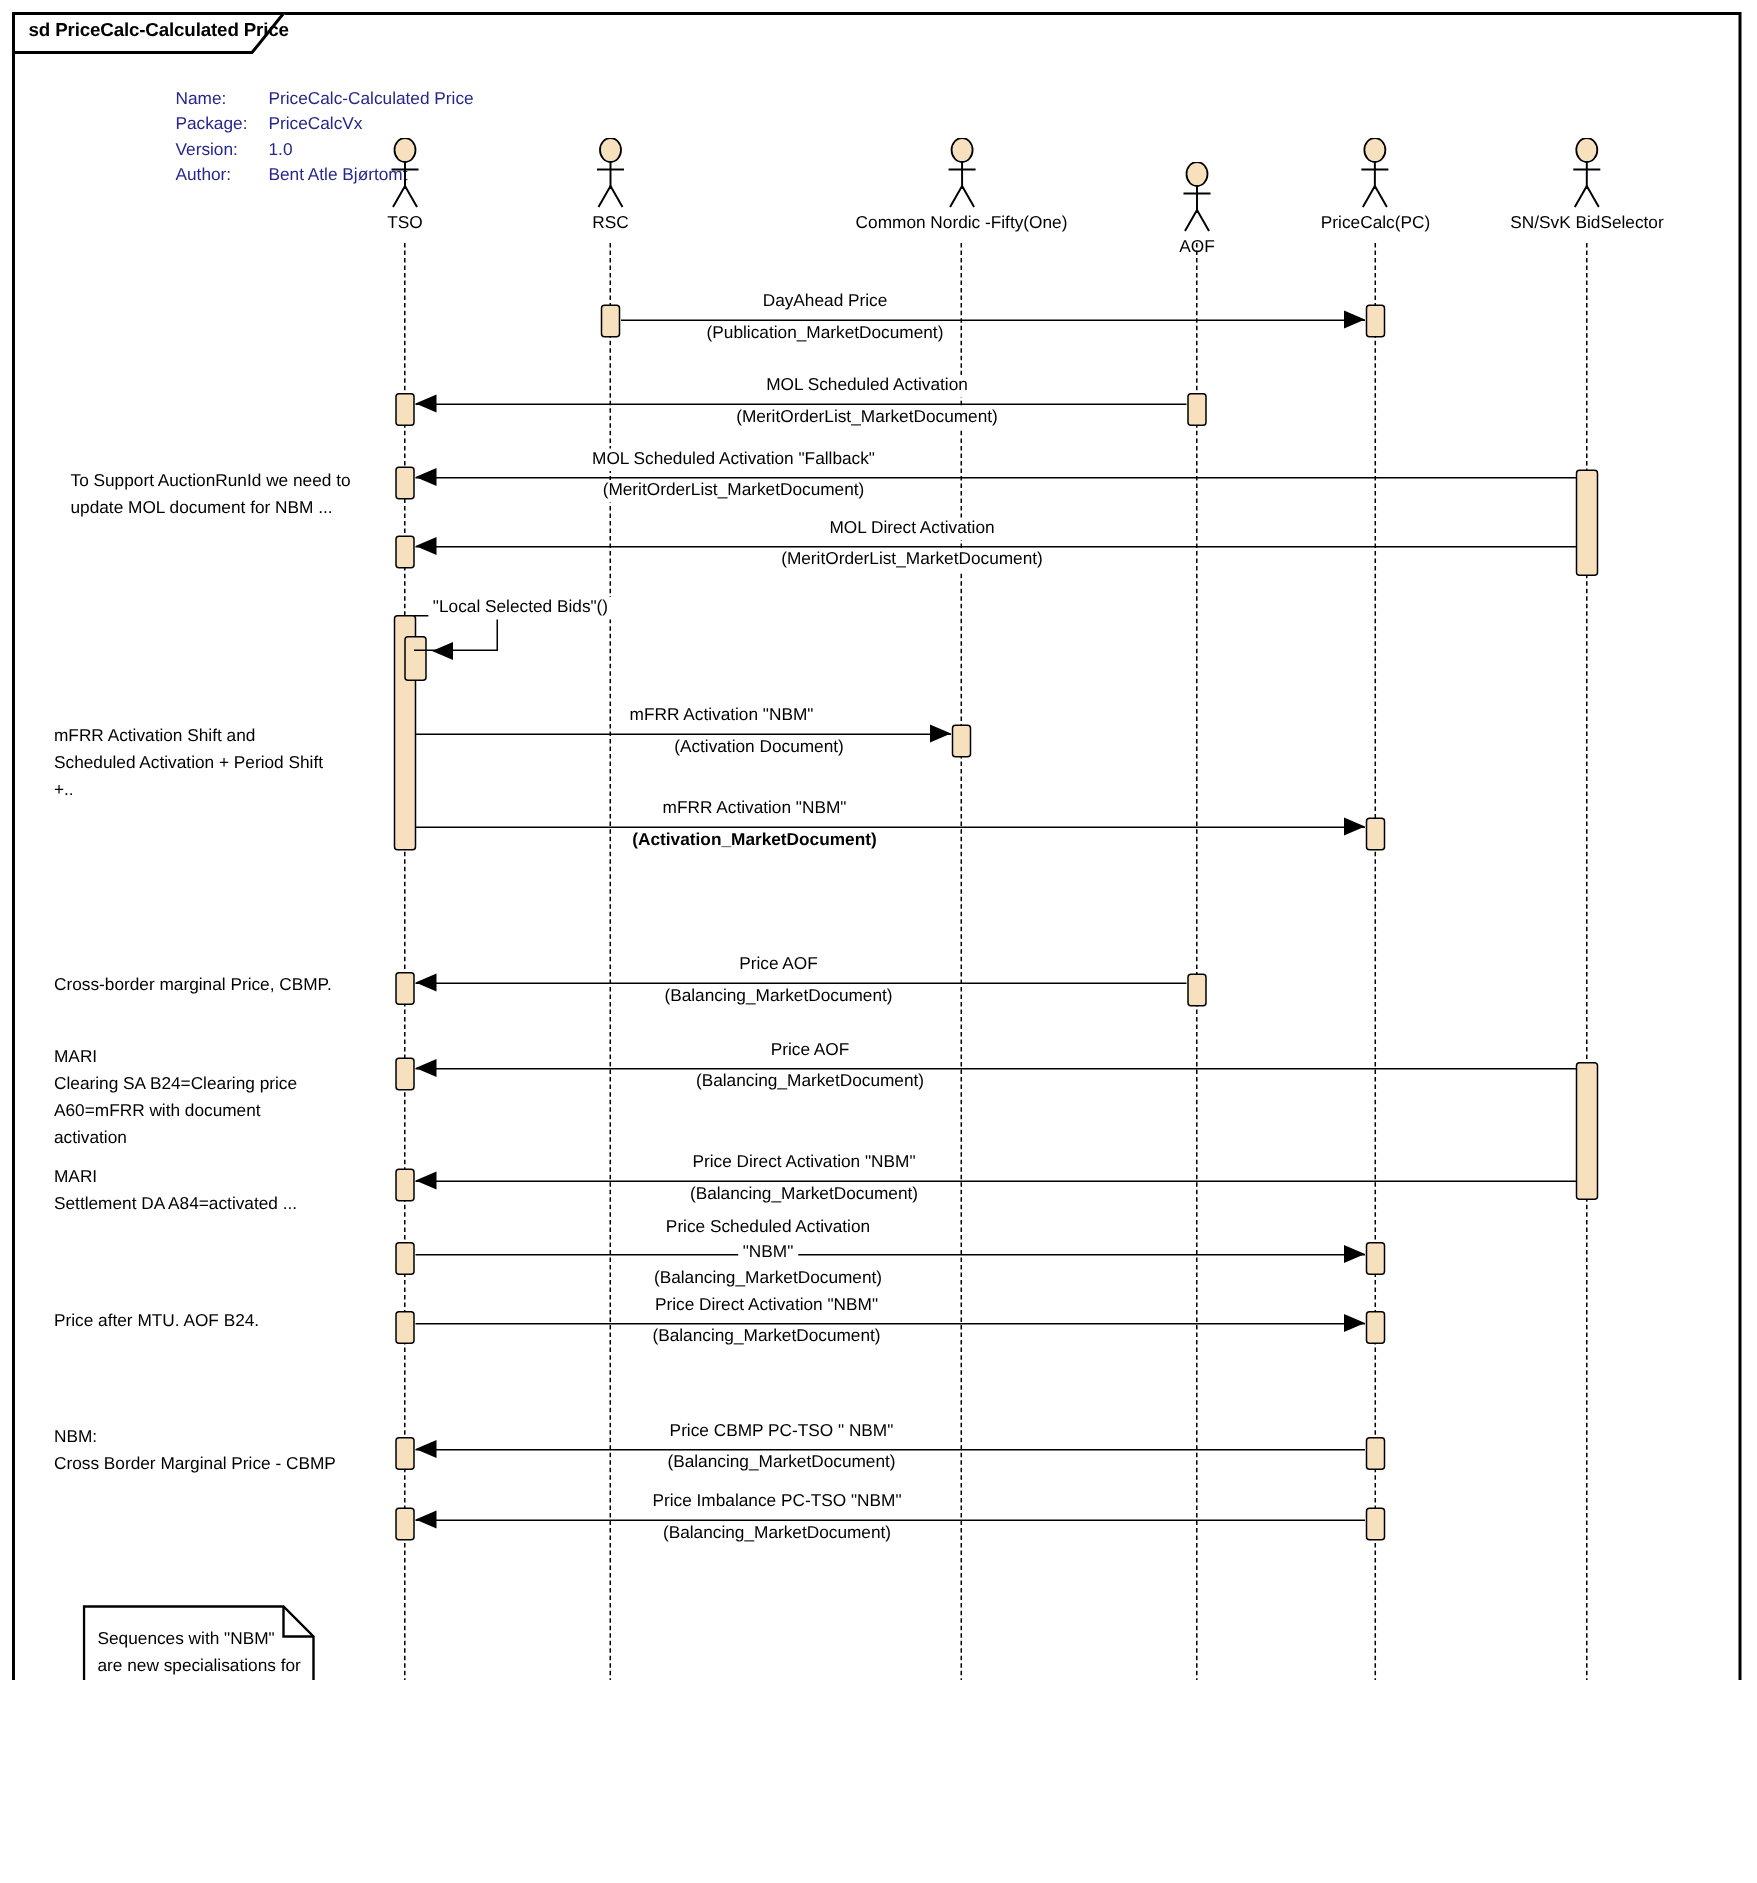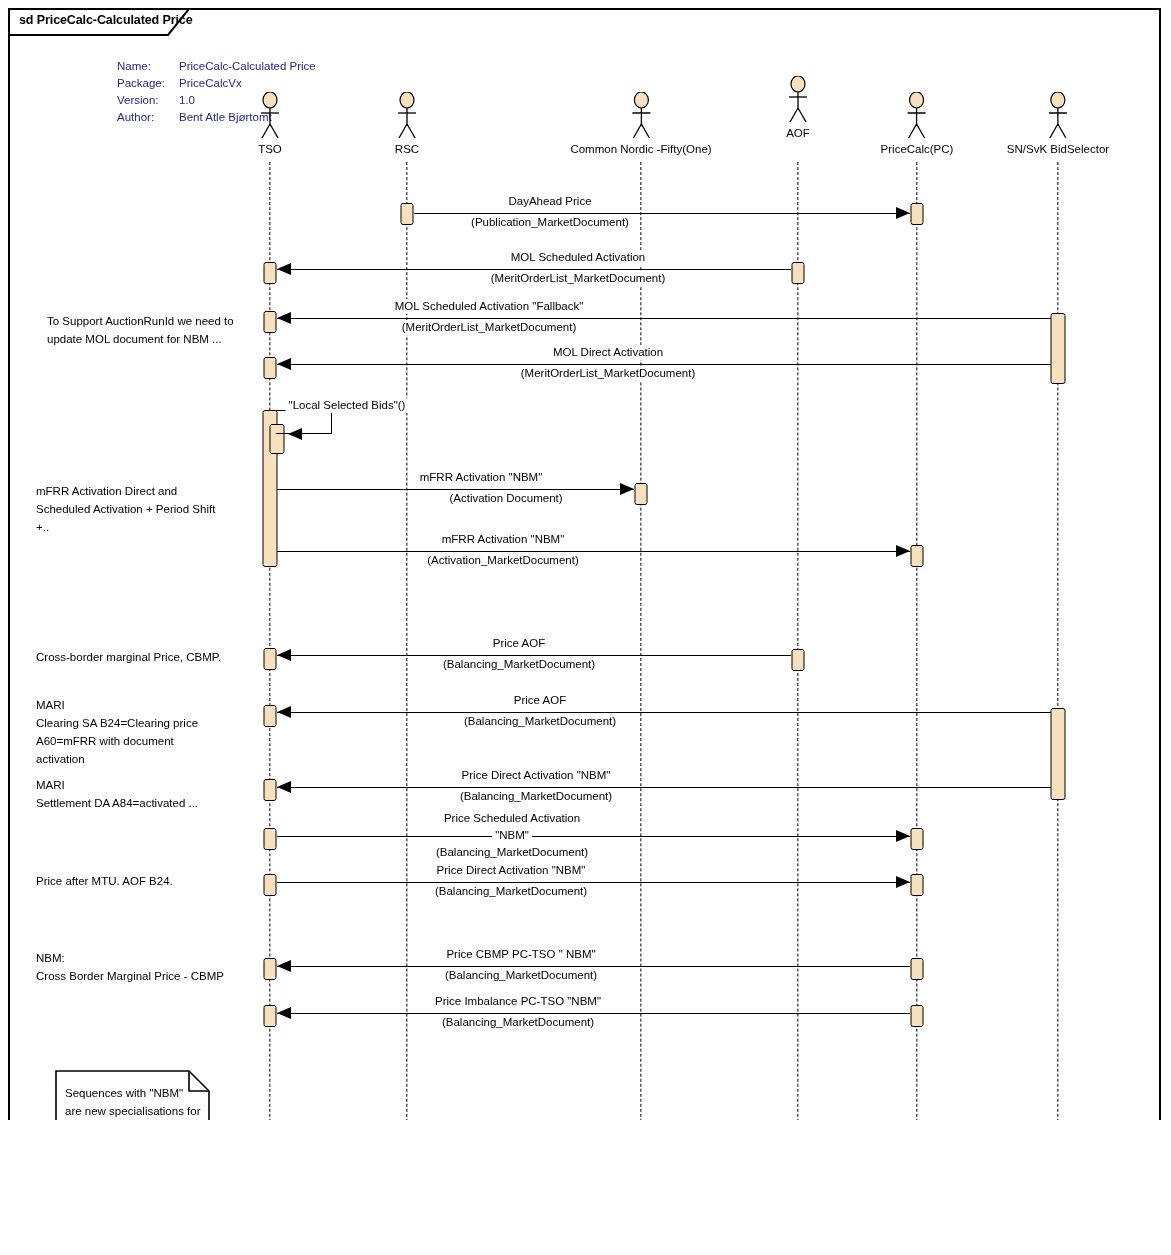--- a/index.html
+++ b/index.html
@@ -233,21 +233,21 @@
         <svg class="stick" width="26" height="50" viewBox="0 0 26 50">
           <ellipse cx="13" cy="8" rx="7" ry="8" fill="#f7e0bd" stroke="#000" stroke-width="1.2"></ellipse>
           <line x1="13" y1="16" x2="13" y2="34" stroke="#000" stroke-width="1.3"></line>
           <line x1="4" y1="21" x2="22" y2="21" stroke="#000" stroke-width="1.3"></line>
           <line x1="13" y1="32" x2="5" y2="46" stroke="#000" stroke-width="1.3"></line>
           <line x1="13" y1="32" x2="21" y2="46" stroke="#000" stroke-width="1.3"></line>
         </svg>
         <span class="name">Common Nordic -Fifty(One)</span>
       </div>
       <div class="lifeline" style="left: 641px; top: 162px; height: 1045px;"></div>
-      <div class="actor" style="left: 798px; top: 76px;">
+      <div class="actor" style="left: 798px; top: 108px;">
         <svg class="stick" width="26" height="50" viewBox="0 0 26 50">
           <ellipse cx="13" cy="8" rx="7" ry="8" fill="#f7e0bd" stroke="#000" stroke-width="1.2"></ellipse>
           <line x1="13" y1="16" x2="13" y2="34" stroke="#000" stroke-width="1.3"></line>
           <line x1="4" y1="21" x2="22" y2="21" stroke="#000" stroke-width="1.3"></line>
           <line x1="13" y1="32" x2="5" y2="46" stroke="#000" stroke-width="1.3"></line>
           <line x1="13" y1="32" x2="21" y2="46" stroke="#000" stroke-width="1.3"></line>
         </svg>
         <span class="name">AOF</span>
       </div>
       <div class="lifeline" style="left: 798px; top: 162px; height: 1045px;"></div>
@@ -320,21 +320,21 @@
       <div class="self-msg" style="left: 276px; top: 410px; width: 56px; height: 24px;"></div>
       <div class="arrow-head left" style="left: 288px; top: 428px;"></div>
       <div class="msg-label" style="left: 347px; top: 398px;">"Local Selected Bids"()</div>
       <div class="msg-line" style="left: 277px; top: 489px; width: 357px;"></div>
       <div class="arrow-head right" style="top: 483px; left: 620px;"></div>
       <div class="msg-label" style="left: 481px; top: 470px;">mFRR Activation "NBM"</div>
       <div class="msg-label" style="left: 506px; top: 491px;">(Activation Document)</div>
       <div class="msg-line" style="left: 277px; top: 551px; width: 633px;"></div>
       <div class="arrow-head right" style="top: 545px; left: 896px;"></div>
       <div class="msg-label" style="left: 503px; top: 532px;">mFRR Activation "NBM"</div>
-      <div class="msg-label" style="left: 503px; top: 553px;">(Activation_MarketDocument)</div>
+      <div class="msg-label" style="left: 503px; top: 553px; font-weight: bold;">(Activation_MarketDocument)</div>
       <div class="msg-line" style="left: 277px; top: 655px; width: 514px;"></div>
       <div class="arrow-head left" style="top: 649px; left: 277px;"></div>
       <div class="msg-label" style="left: 519px; top: 636px;">Price AOF</div>
       <div class="msg-label" style="left: 519px; top: 657px;">(Balancing_MarketDocument)</div>
       <div class="msg-line" style="left: 277px; top: 712px; width: 774px;"></div>
       <div class="arrow-head left" style="top: 706px; left: 277px;"></div>
       <div class="msg-label" style="left: 540px; top: 693px;">Price AOF</div>
       <div class="msg-label" style="left: 540px; top: 714px;">(Balancing_MarketDocument)</div>
       <div class="msg-line" style="left: 277px; top: 787px; width: 774px;"></div>
       <div class="arrow-head left" style="top: 781px; left: 277px;"></div>
@@ -357,21 +357,21 @@
       <div class="arrow-head left" style="top: 1007px; left: 277px;"></div>
       <div class="msg-label" style="left: 518px; top: 994px;">Price Imbalance PC-TSO "NBM"</div>
       <div class="msg-label" style="left: 518px; top: 1015px;">(Balancing_MarketDocument)</div>
     </div>
   <div id="layer-sidenotes">
       <div class="side-note" style="left: 36px; top: 312px; margin-left: 11px;">
         <div>To Support AuctionRunId we need to</div>
         <div>update MOL document for NBM ...</div>
       </div>
       <div class="side-note" style="left: 36px; top: 482px;">
-        <div>mFRR Activation Direct and</div>
+        <div>mFRR Activation Shift and</div>
         <div>Scheduled Activation + Period Shift</div>
         <div>+..</div>
       </div>
       <div class="side-note" style="left: 36px; top: 648px;">
         <div>Cross-border marginal Price, CBMP.</div>
       </div>
       <div class="side-note" style="left: 36px; top: 696px;">
         <div>MARI</div>
         <div>Clearing SA B24=Clearing price</div>
         <div>A60=mFRR with document</div>

